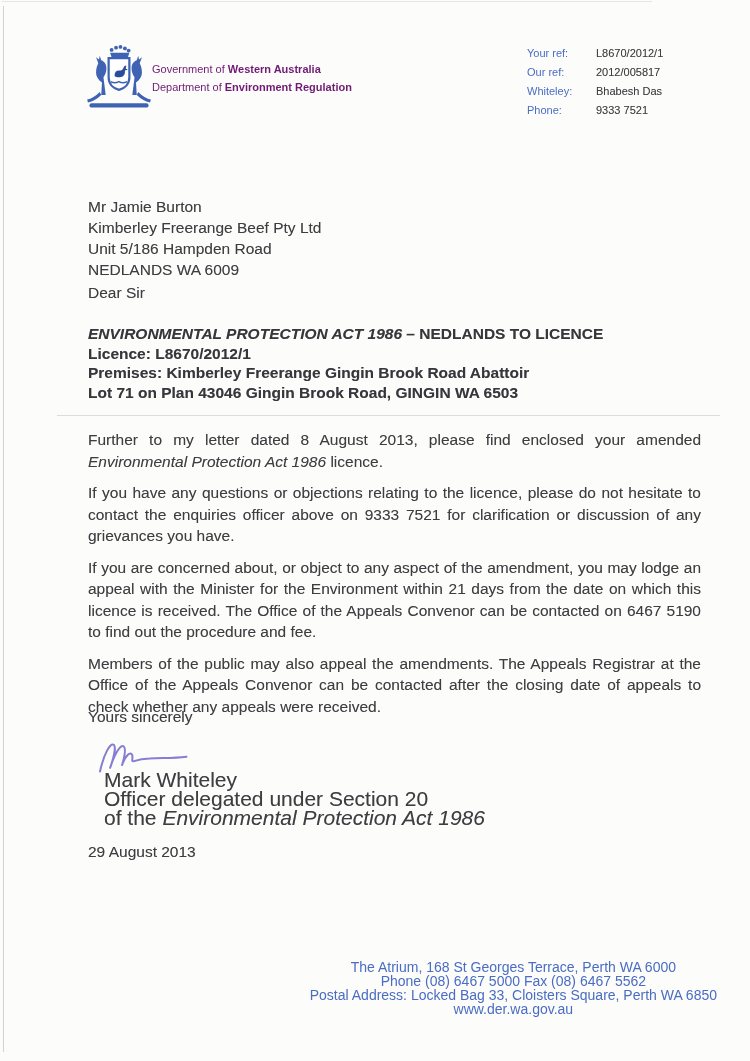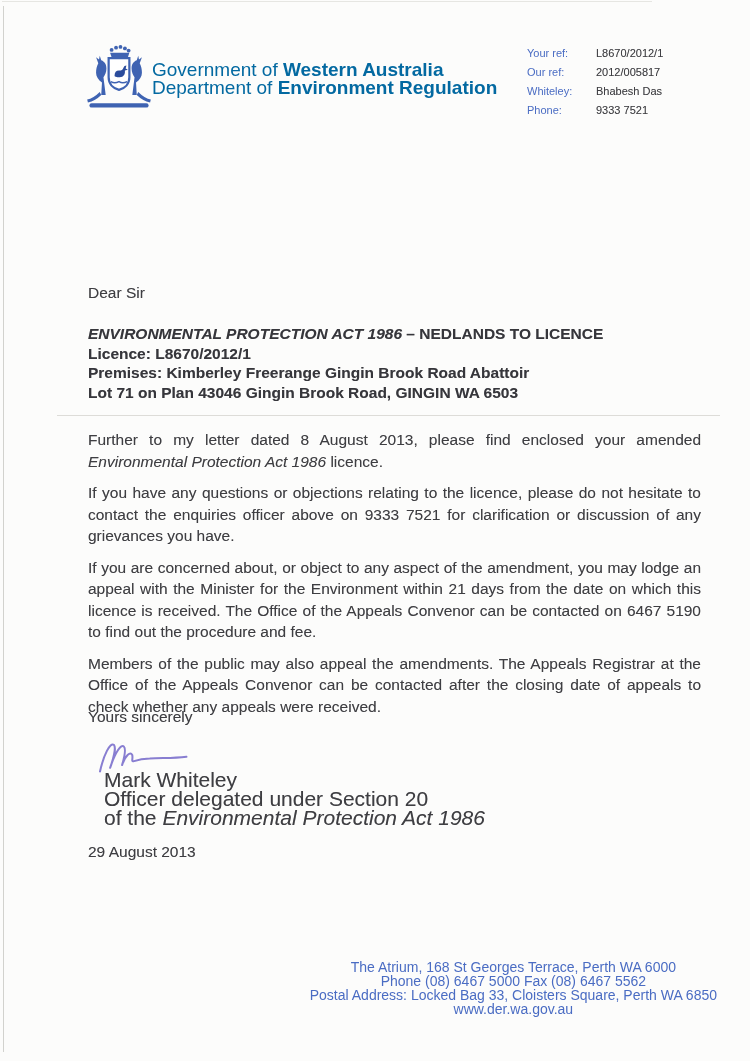--- a/index.html
+++ b/index.html
@@ -13,21 +13,21 @@
   }
   
   .edge-left  { position: absolute; left: 3px; top: 6px; width: 1px; height: 1046px; background: #d2d2ce; }
   .edge-top   { position: absolute; left: 2px; top: 1px; width: 650px; height: 1px; background: #e6e6e2; }
   .rule-faint { position: absolute; left: 57px; top: 415px; width: 663px; height: 1px; background: #dddcd8; }
 
   
   .crest { position: absolute; left: 82px; top: 42px; width: 74px; height: 72px; }
   .masthead-text {
     position: absolute; left: 152px; top: 61px;
-    color: #0369a1; font-size: 19px; line-height: 17.5px;
+    color: #701a75; font-size: 11px; line-height: 17.5px;
   }
   .masthead-text b { font-weight: bold; }
 
   
   .ref-block { position: absolute; left: 527px; top: 44px; width: 210px; }
   .ref-row { display: flex; font-size: 11px; line-height: 19px; }
   .ref-label { width: 69px; color: #4a6cc3; flex: none; }
   .ref-value { color: #4b4b52; white-space: nowrap; }
 
   .ink { color: #3e3e42; text-shadow: 0 0 0.6px rgba(62,62,66,0.35); }
@@ -105,20 +105,26 @@
     <div class="ref-row">
       <span class="ref-label">Whiteley:</span>
       <span class="ref-value ink">Bhabesh Das</span>
     </div>
     <div class="ref-row">
       <span class="ref-label">Phone:</span>
       <span class="ref-value ink">9333 7521</span>
     </div>
   </div>
 
+  <div class="recipient ink">
+    <div>Mr Jamie Burton</div>
+    <div>Kimberley Freerange Beef Pty Ltd</div>
+    <div>Unit 5/186 Hampden Road</div>
+    <div>NEDLANDS WA 6009</div>
+  </div>
 
   <div class="salutation ink">Dear Sir</div>
 
   <div class="subject">
     <div><span class="it">ENVIRONMENTAL PROTECTION ACT 1986</span><span> – NEDLANDS TO LICENCE</span></div>
     <div>Licence: L8670/2012/1</div>
     <div>Premises: Kimberley Freerange Gingin Brook Road Abattoir</div>
     <div>Lot 71 on Plan 43046 Gingin Brook Road, GINGIN WA 6503</div>
   </div>
 

